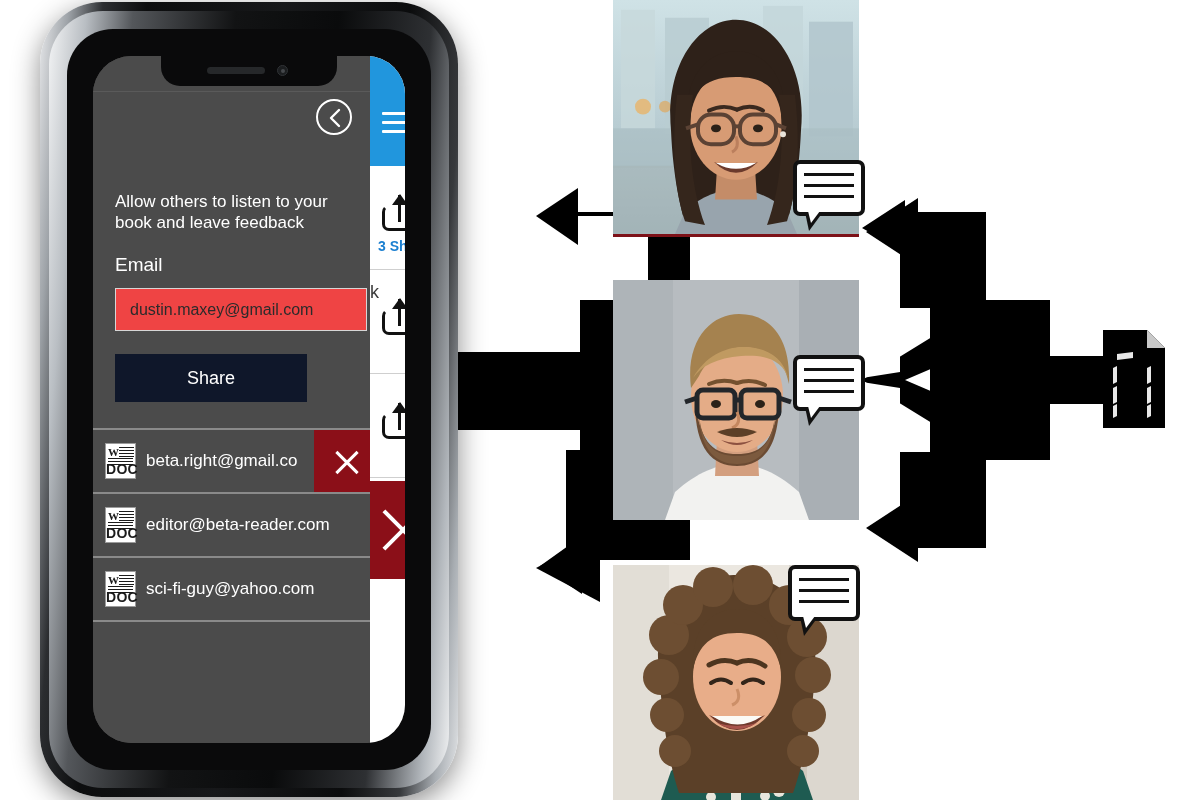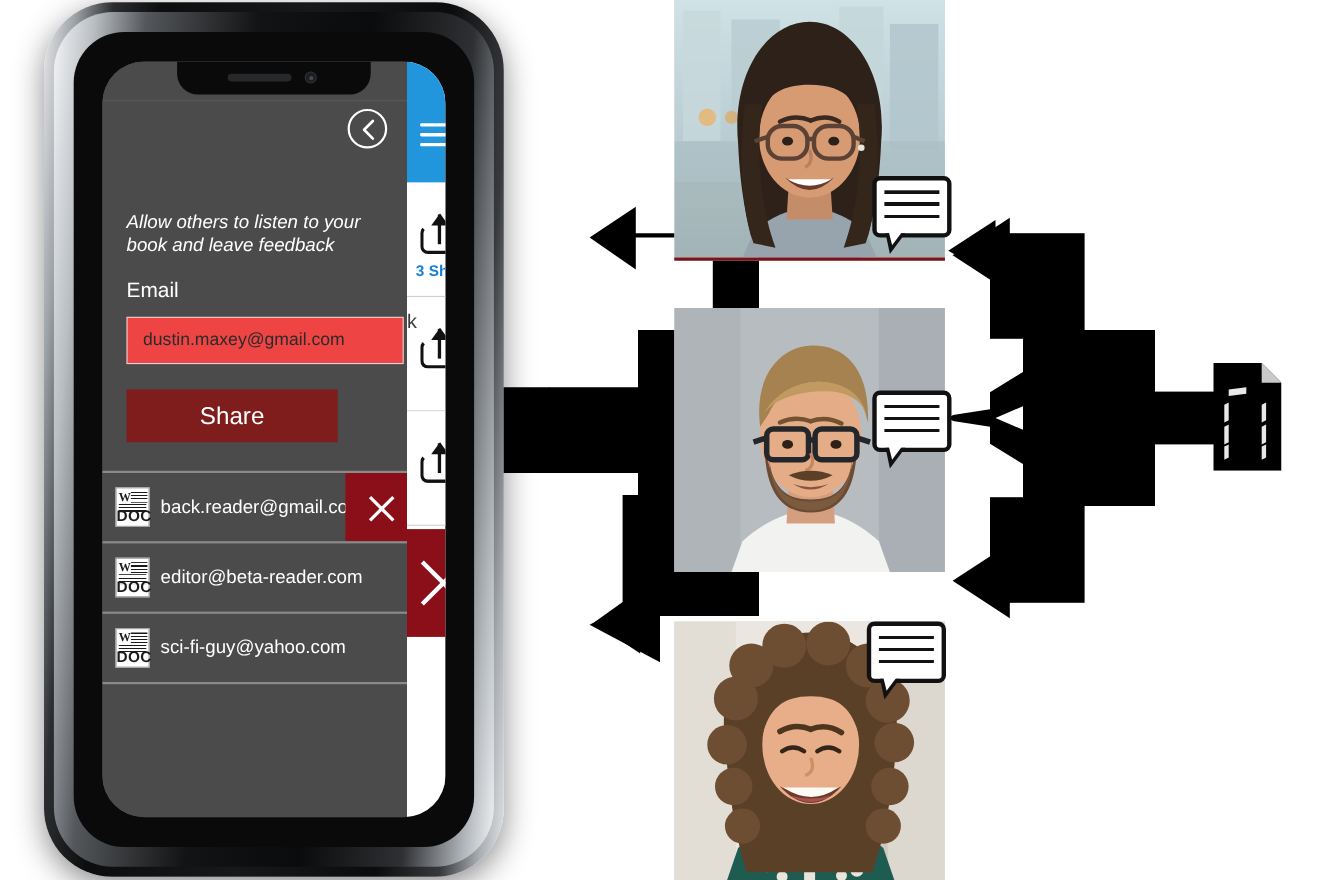--- a/index.html
+++ b/index.html
@@ -80,39 +80,39 @@
 
   .panel-title {
     position: absolute; left: 22px; top: 112px;
     width: 250px;
     font-size: 20px; font-weight: bold; color: #f5f59a;
     letter-spacing: -0.2px;
   }
   .panel-sub {
     position: absolute; left: 22px; top: 135px;
     width: 244px;
-    font-size: 17px; color: #ffffff; line-height: 1.25; font-style: italic;
+    font-size: 17px; color: #ffffff; line-height: 1.25;
   }
   .email-label {
     position: absolute; left: 22px; top: 198px;
     font-size: 19px; color: #ffffff;
   }
   .email-input {
     position: absolute; left: 22px; top: 232px;
     width: 252px; height: 43px;
     background: #ef4444; border: 1px solid #d6d6d6;
     font-size: 16px; color: #2b2b2b;
     padding: 0 14px;
     font-family: "Liberation Sans", sans-serif;
   }
   .share-btn {
     position: absolute; left: 22px; top: 298px;
     width: 192px; height: 48px;
-    background: #7f1d1d; border: none;
-    color: #ffffff; font-size: 22px;
+    background: #0f172a; border: none;
+    color: #ffffff; font-size: 18px;
     cursor: pointer;
     font-family: "Liberation Sans", sans-serif;
   }
 
   .share-list {
     position: absolute; left: 0; top: 372px; width: 100%;
   }
   .share-row {
     position: relative;
     height: 64px;
@@ -533,21 +533,21 @@
             <button class="share-btn">Share</button>
 
             <div class="share-list">
               <div class="share-row swiped">
                 <div class="doc-icon">
                   <span class="w">W</span>
                   <span class="lines"></span>
                   <span class="lines2"></span>
                   <span class="doc">DOC</span>
                 </div>
-                <div class="row-email">back.reader@gmail.co</div>
+                <div class="row-email">beta.right@gmail.co</div>
                 <div class="row-del"></div>
               </div>
               <div class="share-row">
                 <div class="doc-icon">
                   <span class="w">W</span>
                   <span class="lines"></span>
                   <span class="lines2"></span>
                   <span class="doc">DOC</span>
                 </div>
                 <div class="row-email">editor@beta-reader.com</div>

